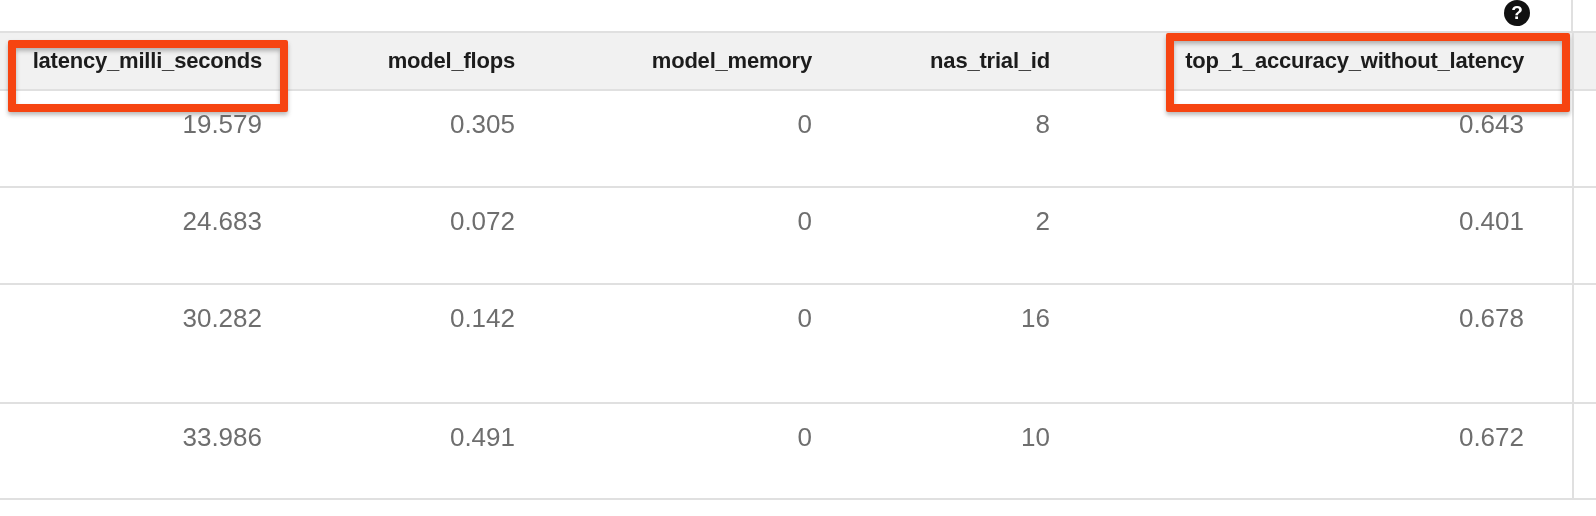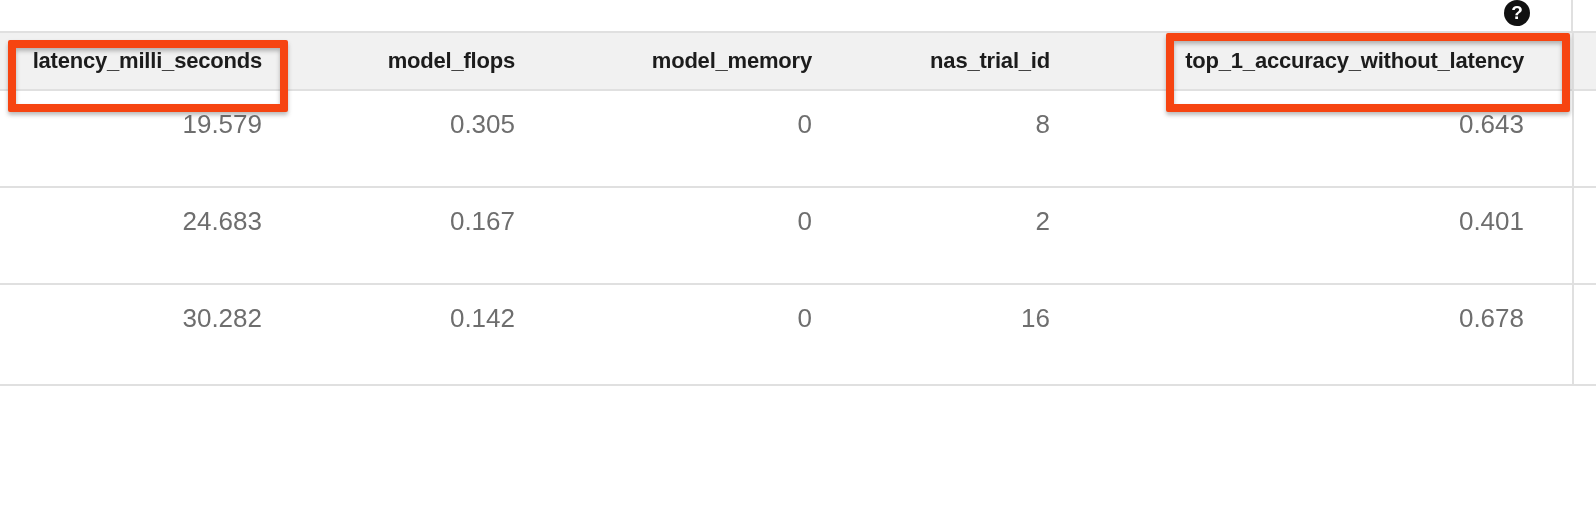--- a/index.html
+++ b/index.html
@@ -37,21 +37,21 @@
     font-size:26px;color:var(--value-text);
     text-align:right;vertical-align:top;
     padding:18px 24px 0 0;
     border-bottom:2px solid var(--border);
     white-space:nowrap;
   }
   thead th.col-acc, tbody td.col-acc{padding-right:48px;}
   th.spacer, td.spacer{border-left:2px solid var(--border);padding:0;}
   tbody tr:nth-child(1){height:97px;}
   tbody tr:nth-child(2){height:97px;}
-  tbody tr:nth-child(3){height:101px;margin-top:8px;}
+  tbody tr:nth-child(3){height:119px;margin-top:8px;}
   tbody tr:nth-child(4){height:96px;}
   
   .divider-top{
     position:absolute;left:1571px;top:0;width:2px;height:50px;
     background:var(--border);
   }
   
   .hl{
     position:absolute;border:8px solid var(--highlight);border-radius:2px;
     filter:drop-shadow(0 3px 2px rgba(60,60,60,0.35));
@@ -100,31 +100,39 @@
     <tr>
       <td>19.579</td>
       <td>0.305</td>
       <td>0</td>
       <td>8</td>
       <td class="col-acc">0.643</td>
       <td class="spacer"></td>
     </tr>
     <tr>
       <td>24.683</td>
-      <td>0.167</td>
+      <td>0.072</td>
       <td>0</td>
       <td>2</td>
       <td class="col-acc">0.401</td>
       <td class="spacer"></td>
     </tr>
     <tr>
       <td>30.282</td>
       <td>0.142</td>
       <td>0</td>
       <td>16</td>
       <td class="col-acc">0.678</td>
       <td class="spacer"></td>
     </tr>
+    <tr>
+      <td>33.986</td>
+      <td>0.491</td>
+      <td>0</td>
+      <td>10</td>
+      <td class="col-acc">0.672</td>
+      <td class="spacer"></td>
+    </tr>
   </tbody>
 </table>
 
 <div class="hl hl-latency"></div>
 <div class="hl hl-accuracy"></div>
 
 </body></html>

